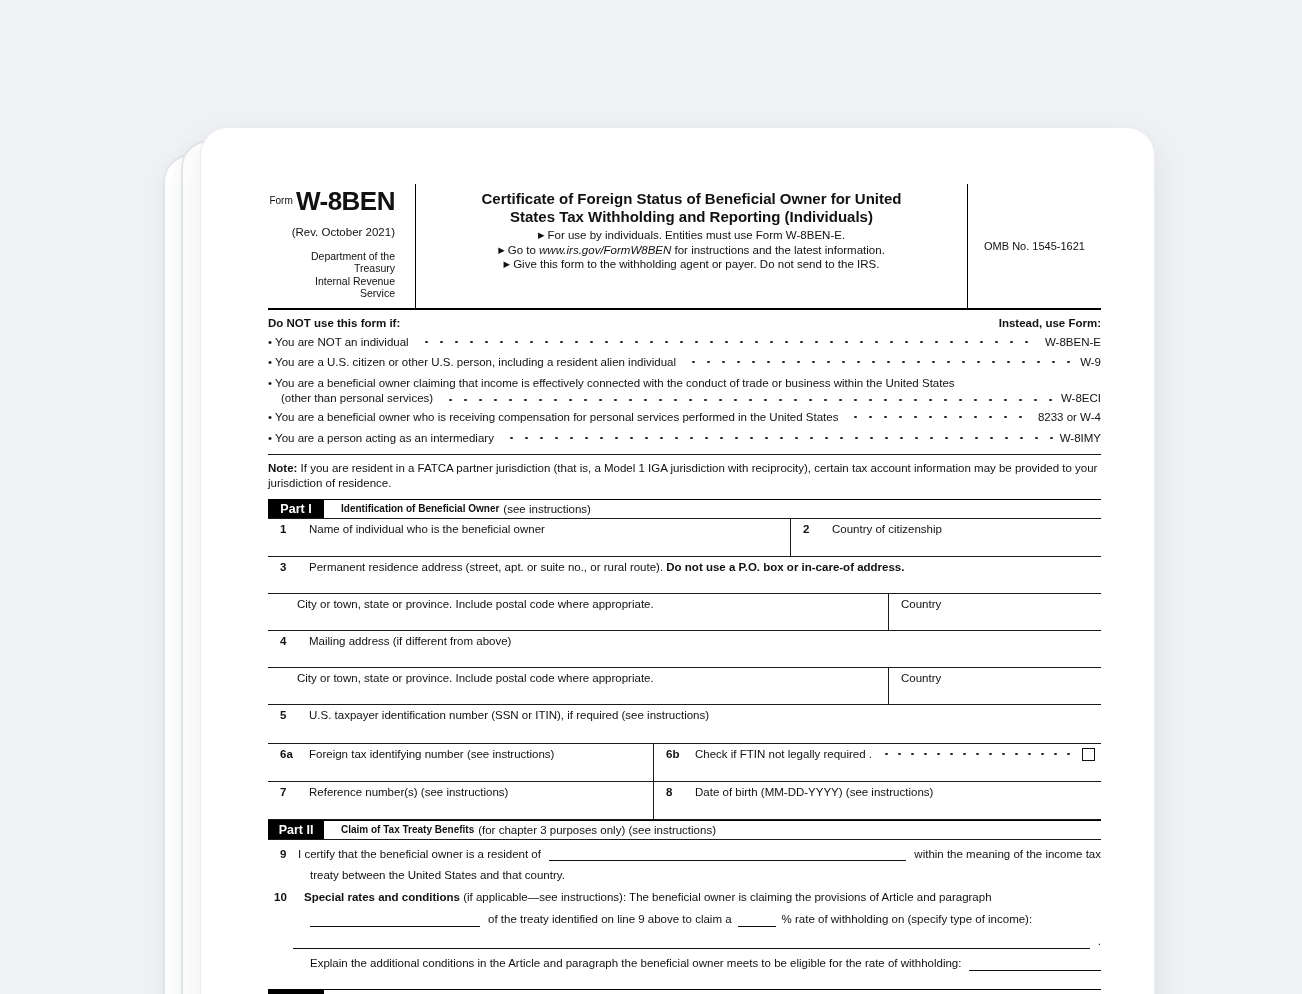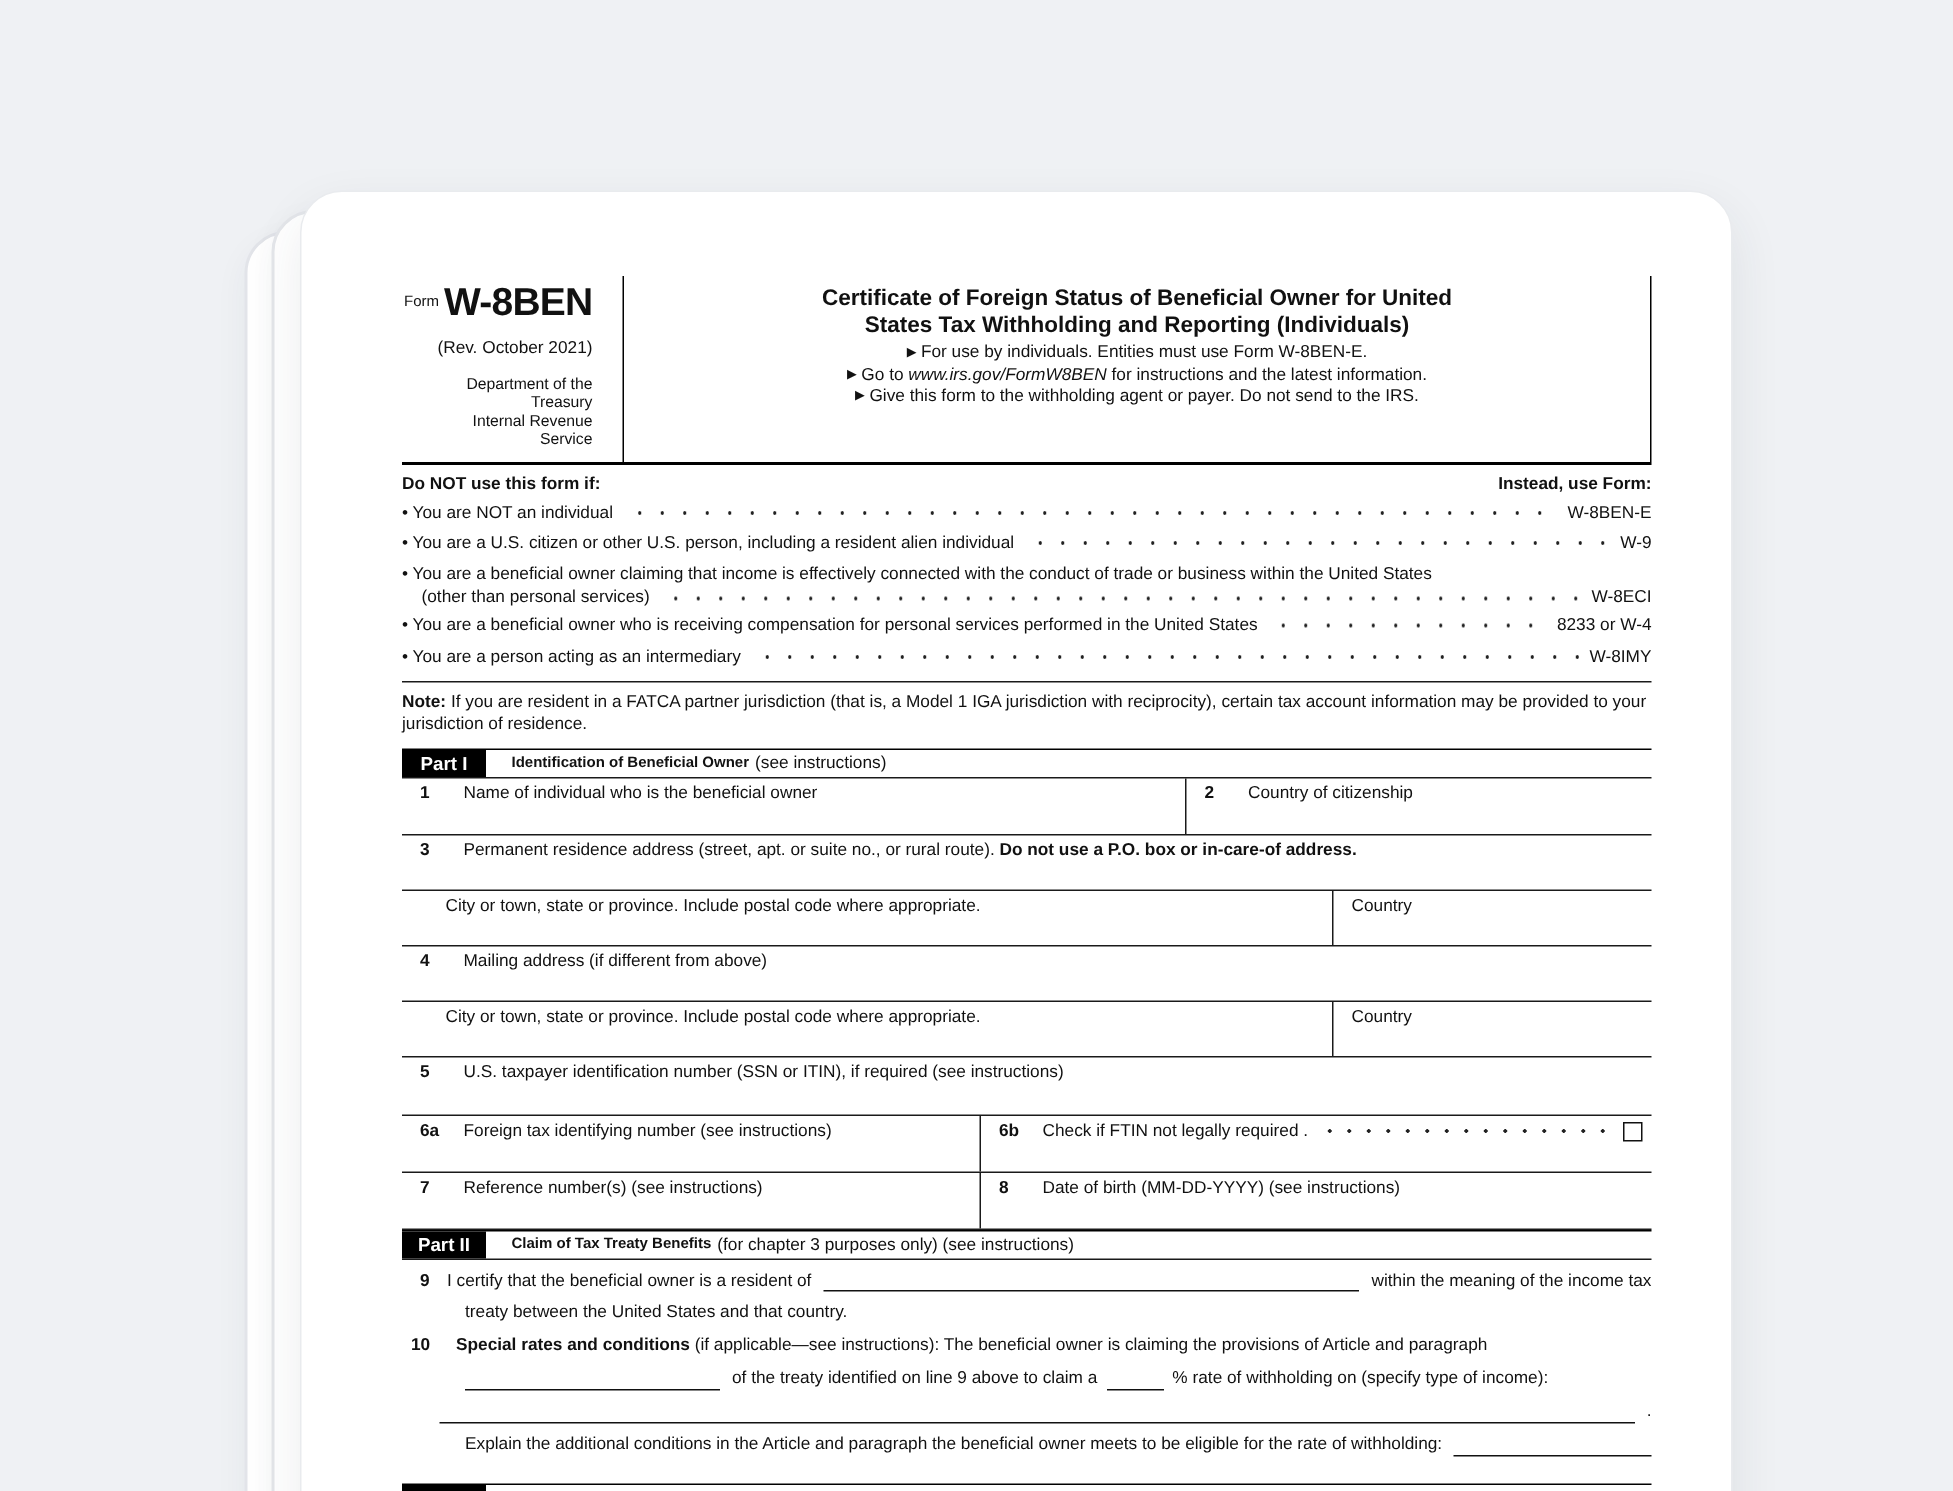--- a/index.html
+++ b/index.html
@@ -118,20 +118,21 @@
           <div class="hdr-sub">
             <span class="arrow">▶</span><span>For use by individuals. Entities must use Form W-8BEN-E.</span>
           </div>
           <div class="hdr-sub">
             <span class="arrow">▶</span><span>Go to </span><span class="lnk">www.irs.gov/FormW8BEN</span><span> for instructions and the latest information.</span>
           </div>
           <div class="hdr-sub">
             <span class="arrow">▶</span><span>Give this form to the withholding agent or payer. Do not send to the IRS.</span>
           </div>
         </div>
+        <div class="hdr-right">OMB No. 1545-1621</div>
       </div>
 
       <div class="dnu-head">
         <span>Do NOT use this form if:</span>
         <span>Instead, use Form:</span>
       </div>
 
       <div class="dnu-item">
         <span class="dnu-text"><span>•</span> <span>You are NOT an individual</span></span>
         <span class="dots"></span>

